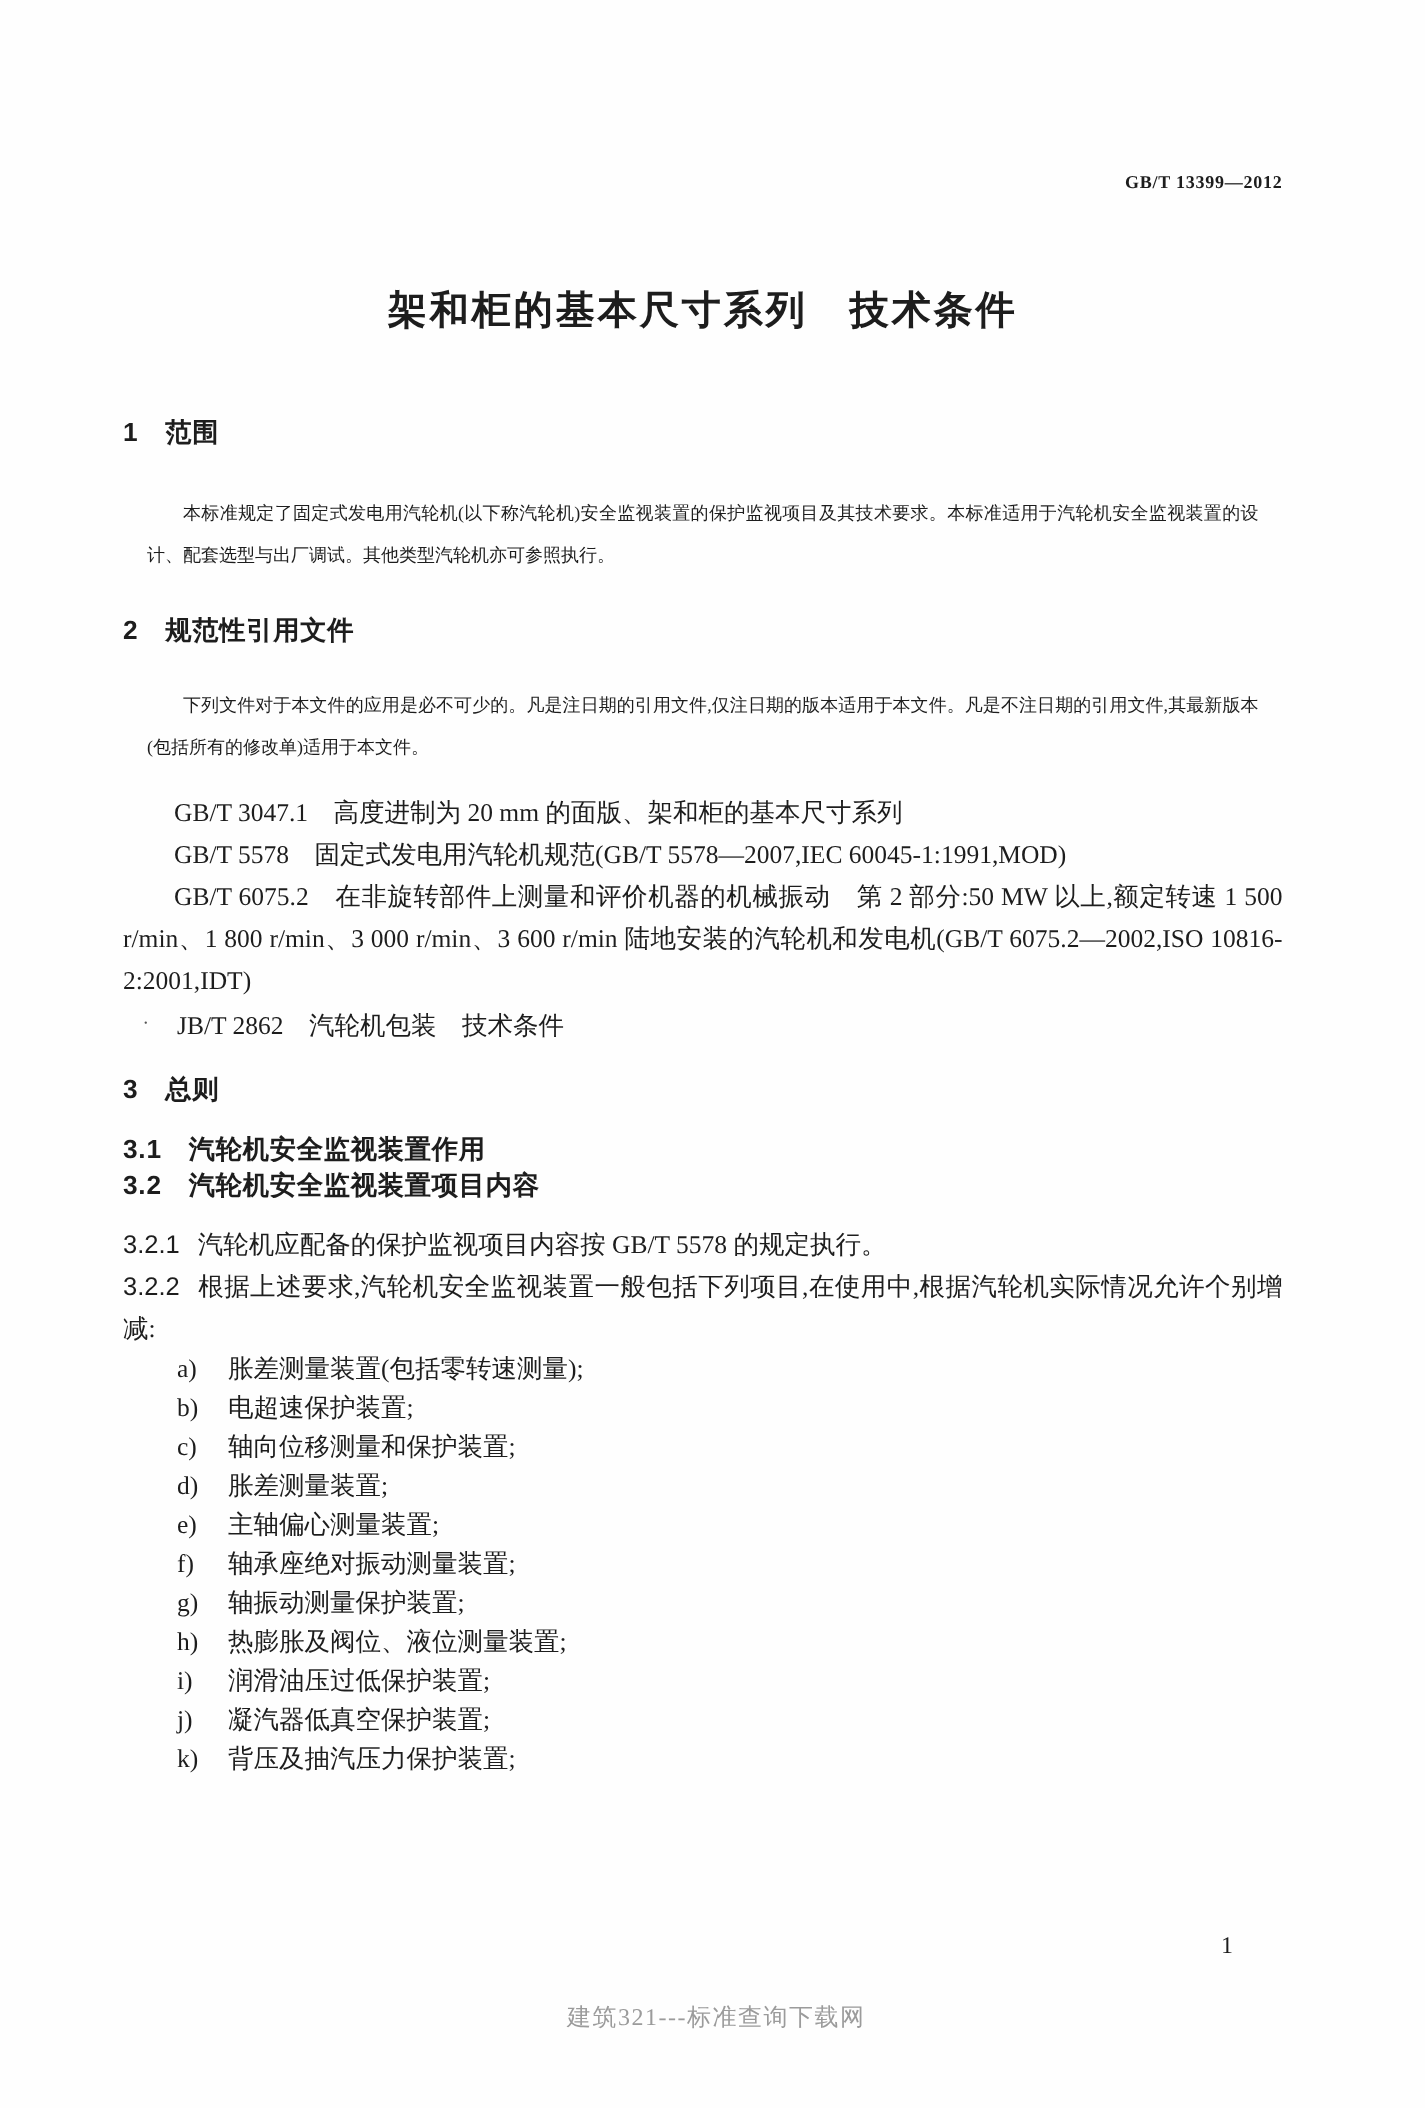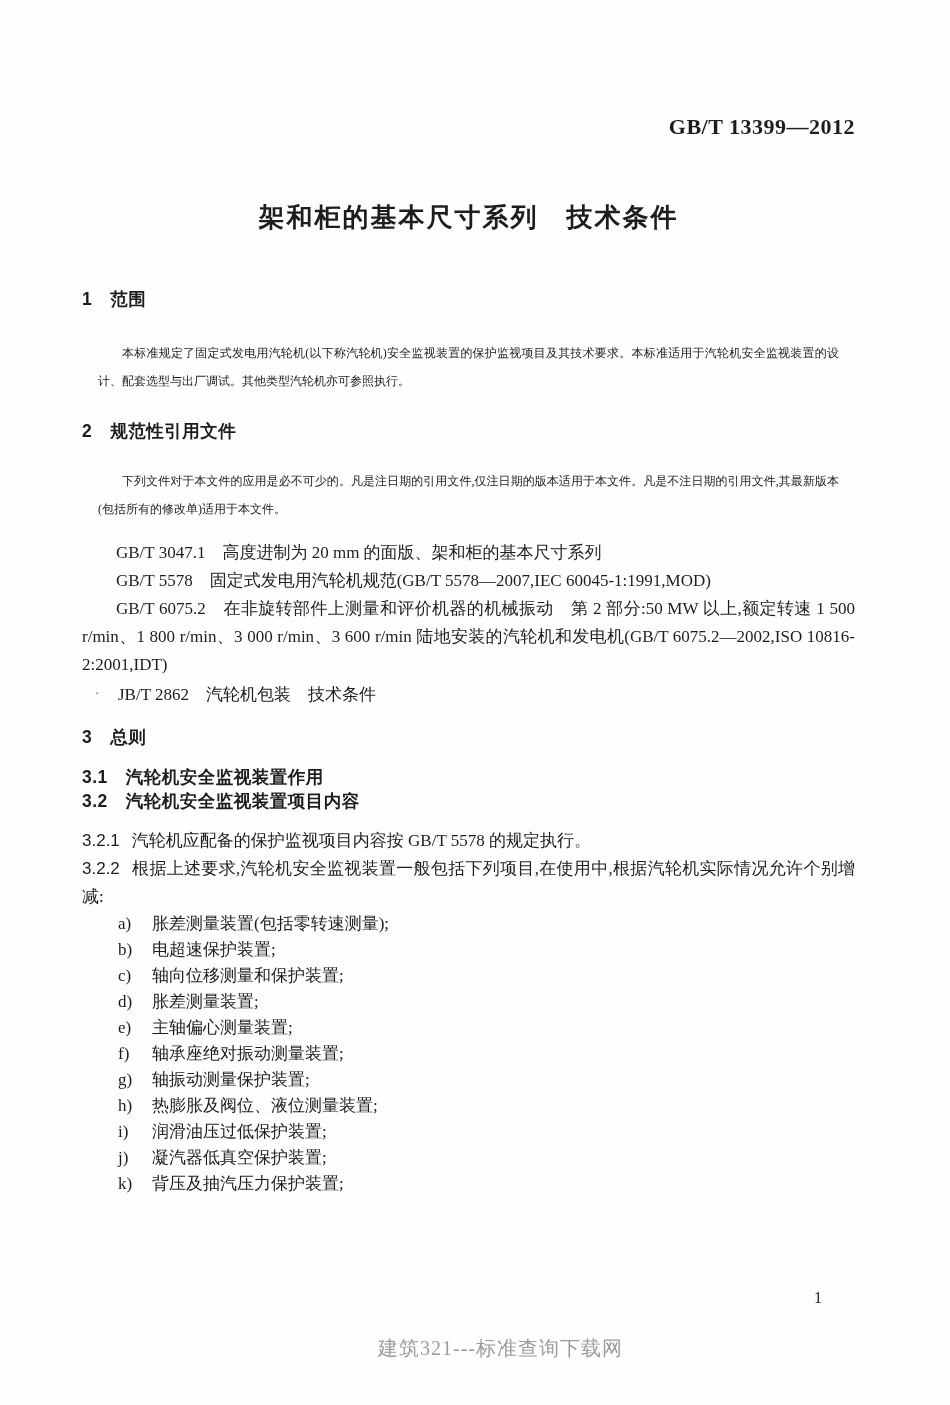--- a/index.html
+++ b/index.html
@@ -10,21 +10,21 @@
     color:#1d1d1d;
     font-family:"Liberation Serif",serif;
     overflow:hidden;
   }
   .content{padding:0 95px 0 82px;}
 
   .std-code{
     padding-top:114px;
     text-align:right;
     font-weight:bold;
-    font-size:22px;
+    font-size:12px;
     letter-spacing:0.5px;
   }
 
   .doc-title{
     margin:60px 0 0;
     text-align:center;
     font-family:"Liberation Sans",sans-serif;
     font-weight:bold;
     font-size:26px;
     letter-spacing:2px;
@@ -103,21 +103,21 @@
   .page-number{
     position:absolute;
     left:806px;top:1289px;
     width:24px;
     text-align:center;
     font-size:16px;
   }
   .watermark{
     position:absolute;
     left:378px;top:1335px;
-    font-size:20px;
+    font-size:16px;
     color:#9b9b9b;
     letter-spacing:1px;
   }
 </style>
 </head>
 <body>
 
 <div class="page">
   <div class="content">
 

